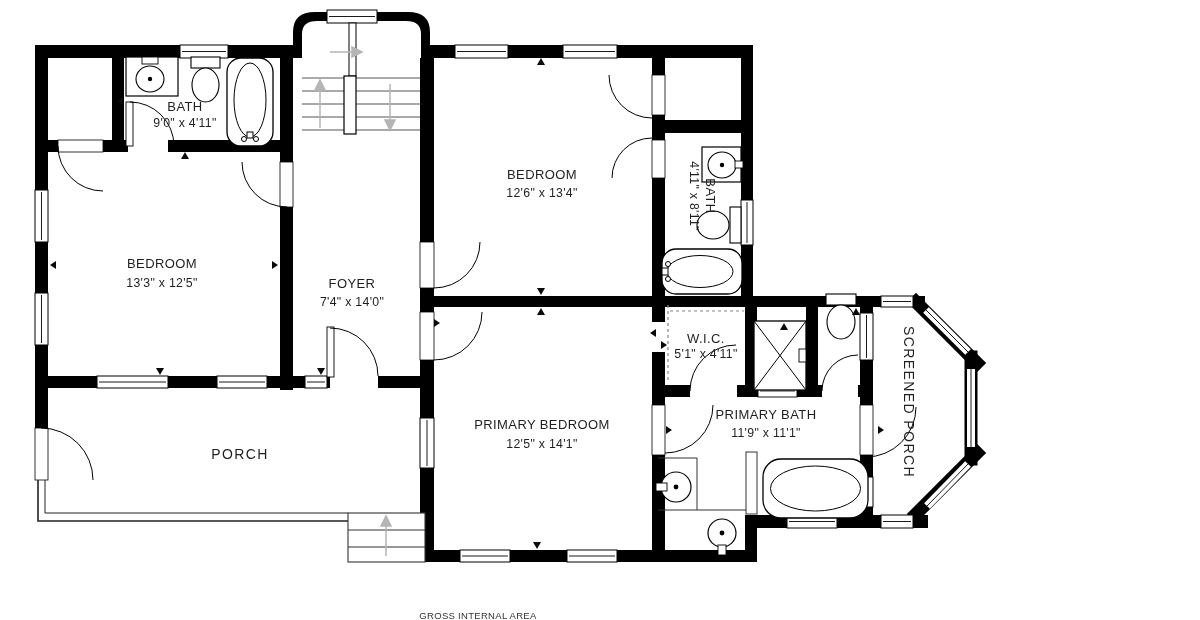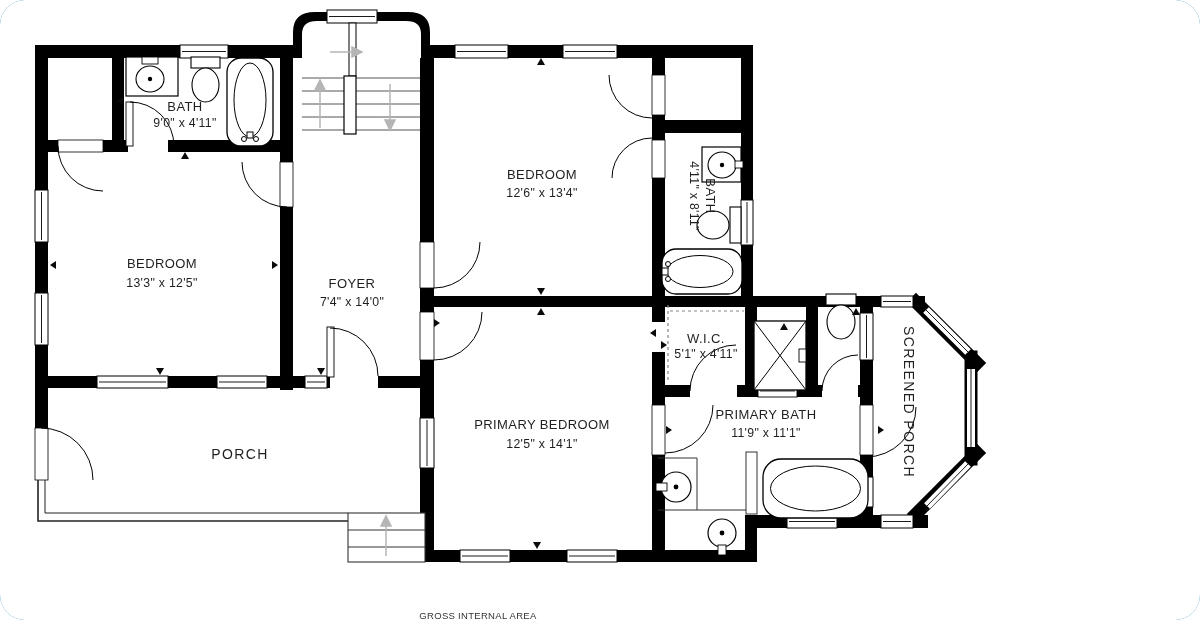--- a/index.html
+++ b/index.html
@@ -1,16 +1,16 @@
 <!DOCTYPE html>
 <html><head>
 <meta charset="utf-8">
 <style>
   html,body{margin:0;padding:0;background:#ffffff;}
-  .stage{width:1200px;height:620px;position:relative;background:#0369a1;overflow:hidden;border-radius:25px;}
+  .stage{width:1200px;height:620px;position:relative;background:#0369a1;overflow:hidden;}
   svg{display:block;font-family:"Liberation Sans", sans-serif;}
   .room-name{font-size:13px;letter-spacing:.4px;fill:#1f1f1f;}
   .room-dims{font-size:12.3px;letter-spacing:.3px;fill:#1f1f1f;}
   .big-label{font-size:14px;letter-spacing:1.4px;fill:#1f1f1f;}
   .footer-label{font-size:9.5px;letter-spacing:.3px;fill:#333;}
   text{text-anchor:middle;}
 </style>
 </head>
 <body>
 

